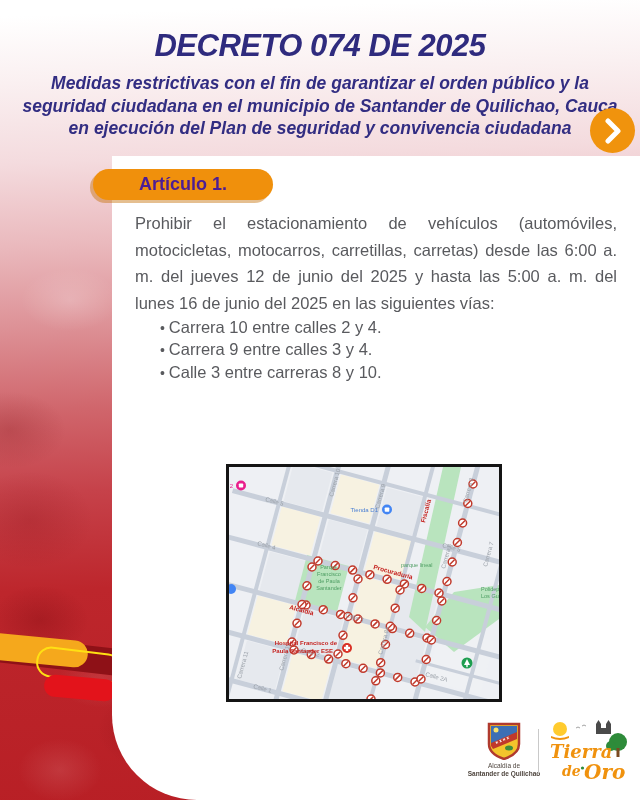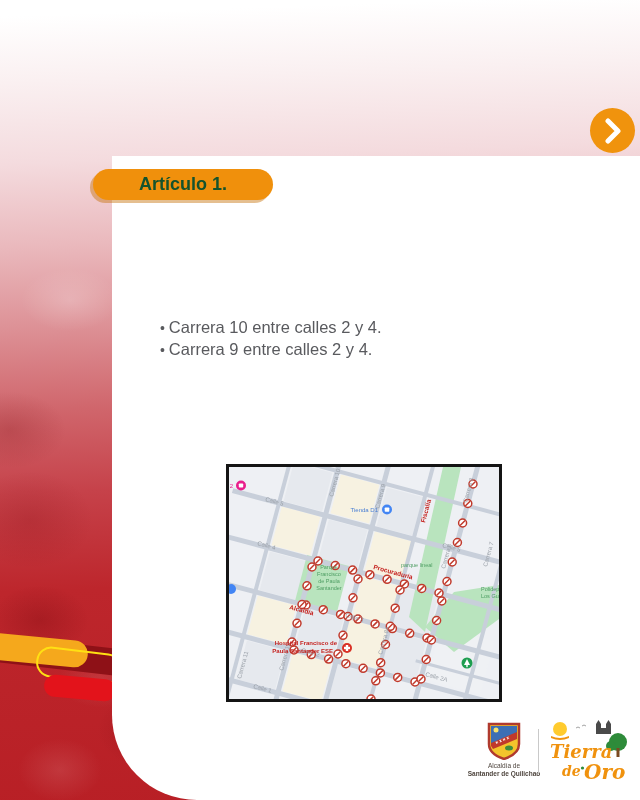--- a/index.html
+++ b/index.html
@@ -30,21 +30,21 @@
         border-bottom-left-radius:85px;}
   
   .ribbon{position:absolute;}
   .rib-dark{left:-20px;top:652px;width:330px;height:27px;background:#8e1117;transform:rotate(6.5deg);}
   .rib-orange{left:-30px;top:636px;width:118px;height:27px;background:#f5a81c;border-radius:14px;transform:rotate(5.5deg);}
   .rib-outline{left:36px;top:650px;width:82px;height:27px;border:2.5px solid #ffe013;border-radius:15px;transform:rotate(7deg);background:transparent;}
   .rib-red{left:44px;top:677px;width:72px;height:22px;background:#e3131b;border-radius:11px;transform:rotate(5deg);}
   
   .badge{position:absolute;left:93px;top:169px;width:180px;height:31px;background:#f0900c;
          border-radius:16px;display:flex;align-items:center;justify-content:center;
-         color:#14532d;font-size:18px;font-weight:bold;
+         color:#4c1d95;font-size:18px;font-weight:bold;
          box-shadow:-3px 3px 0 rgba(198,113,8,.45);}
   
   .body-text{position:absolute;left:135px;top:210px;width:482px;color:#595a5e;
              font-size:16.5px;line-height:26.6px;text-align:justify;}
   .street-list{position:absolute;left:146px;top:303px;margin:14px;padding:0;list-style:none;
                color:#595a5e;font-size:16.5px;line-height:21.4px;}
   .street-list li::before{content:"• ";font-size:14px;}
   
   .map-box{position:absolute;left:226px;top:464px;width:270px;height:232px;
            border:3px solid #141414;background:#eef0f4;overflow:hidden;}
@@ -63,30 +63,38 @@
 <div id="app">
   <div class="texture"></div>
 
   <div class="ribbon rib-dark"></div>
   <div class="ribbon rib-orange"></div>
   <div class="ribbon rib-outline"></div>
   <div class="ribbon rib-red"></div>
 
   <div class="card"></div>
 
+  <div class="title">DECRETO 074 DE 2025</div>
+  <div class="subtitle">
+    <div>Medidas restrictivas con el fin de garantizar el orden público y la</div>
+    <div>seguridad ciudadana en el municipio de Santander de Quilichao, Cauca</div>
+    <div>en ejecución del Plan de seguridad y convivencia ciudadana</div>
+  </div>
   <div class="next-btn">
     <svg width="22" height="26" viewBox="0 0 22 26">
       <path d="M6 3 L16 13 L6 23" fill="none" stroke="#ffffff" stroke-width="5" stroke-linecap="round" stroke-linejoin="round"></path>
     </svg>
   </div>
 
   <div class="badge">Artículo 1.</div>
+  <div class="body-text">Prohibir el estacionamiento de vehículos (automóviles, motocicletas, motocarros, carretillas, carretas) desde las 6:00 a. m. del jueves 12 de junio del 2025 y hasta las 5:00 a. m. del lunes 16 de junio del 2025 en las siguientes vías:</div>
   <ul class="street-list">
     <li>Carrera 10 entre calles 2 y 4.</li>
-    <li>Carrera 9 entre calles 2 y 4.</li>
+    <li>Carrera 9 entre calles 3 y 4.</li>
+    <li>Calle 3 entre carreras 8 y 10.</li>
   </ul>
 
   <div class="map-box">
     <svg width="270" height="232" viewBox="0 0 270 232" font-family="Liberation Sans, sans-serif">
       <defs>
         <g id="noP">
           <circle r="4" fill="#ffffff" stroke="#c0392b" stroke-width="1.5"></circle>
           <line x1="-2.5" y1="2.5" x2="2.5" y2="-2.5" stroke="#c0392b" stroke-width="1.5"></line>
         </g>
       </defs>

